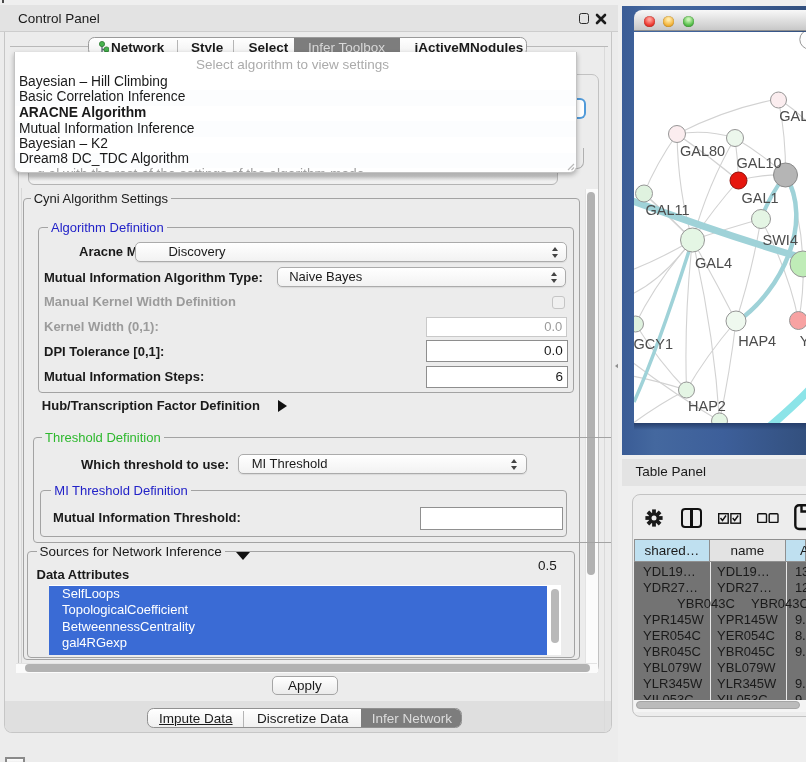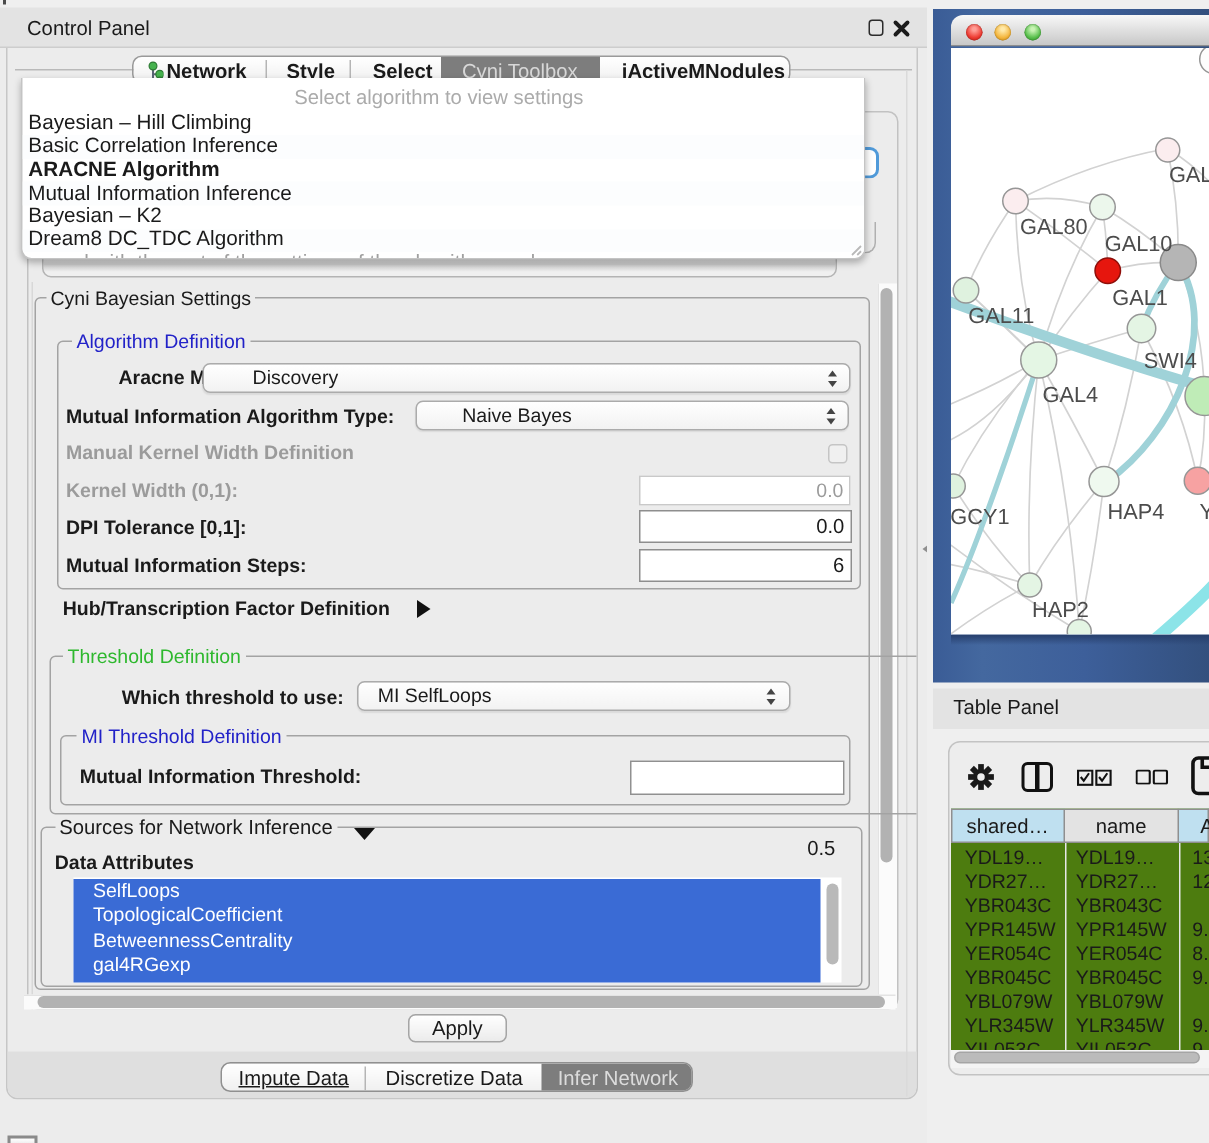--- a/index.html
+++ b/index.html
@@ -40,35 +40,35 @@
   <div class="abs" style="left:13.7px;top:42px;width:580.5px;height:598.5px;border:1px solid #c2c2c2;border-radius:7px;"></div>
   <div class="abs" style="left:16.2px;top:156px;width:1px;height:485px;background:#d8d8d8;"></div>
   <div class="abs" style="left:599.5px;top:15px;width:1px;height:684px;background:#dadada;"></div>
 
   <div class="abs" style="left:580.5px;top:157px;width:13px;height:483px;background:#fbfbfb;border-left:1px solid #e3e3e3;"></div>
   <div class="abs" style="left:582.5px;top:160px;width:7.5px;height:383px;background:#b2b2b2;border-radius:4px;"></div>
   <div class="abs" style="left:11.5px;top:630.5px;width:581px;height:10.5px;background:#fbfbfb;border-top:1px solid #e3e3e3;"></div>
   <div class="abs" style="left:20px;top:632.3px;width:565px;height:7.5px;background:#b2b2b2;border-radius:4px;"></div>
 
   <div class="abs grp" style="left:18.2px;top:165.5px;width:557.7px;height:462.7px;">
-    <div class="gt" style="left:7px;">Cyni Bayesian Settings</div>
+    <div class="gt" style="left:7px;">Cyni Algorithm Settings</div>
   </div>
 
   <div class="abs grp" style="left:33.5px;top:194.7px;width:536.2px;height:166.3px;padding-left:48px;">
     <div class="gt" style="left:9px;color:#2222c8;">Algorithm Definition</div>
   </div>
   <div class="abs lbl b" style="left:38.5px;top:213px;margin-left:36px;">Aracne Mode:</div>
   <div class="abs combo" style="left:130px;top:209.5px;width:432px;height:20px;">
     <div class="tx" style="left:12.9px;margin-left:20px;">Discovery</div>
     <div class="arr" style="right:8px;top:4px;border-left:3.2px solid transparent;border-right:3.2px solid transparent;border-bottom:4.2px solid #444;"></div>
     <div class="arr" style="right:8px;top:11px;border-left:3.2px solid transparent;border-right:3.2px solid transparent;border-top:4.2px solid #444;"></div>
   </div>
   <div class="abs lbl b" style="left:39.5px;top:238.5px;">Mutual Information Algorithm Type:</div>
   <div class="abs combo" style="left:272.7px;top:235px;width:288.8px;height:20px;">
-    <div class="tx" style="left:30px;">Naive Bayes</div>
+    <div class="tx" style="left:11px;">Naive Bayes</div>
     <div class="arr" style="right:8px;top:4px;border-left:3.2px solid transparent;border-right:3.2px solid transparent;border-bottom:4.2px solid #444;"></div>
     <div class="arr" style="right:8px;top:11px;border-left:3.2px solid transparent;border-right:3.2px solid transparent;border-top:4.2px solid #444;"></div>
   </div>
   <div class="abs lbl b dis" style="left:39.5px;top:263px;">Manual Kernel Width Definition</div>
   <div class="abs" style="left:547px;top:263.5px;width:13px;height:13px;border:1px solid #c5c5c5;border-radius:3px;background:#f0f0f0;"></div>
   <div class="abs lbl b dis" style="left:39.5px;top:288.2px;">Kernel Width (0,1):</div>
   <div class="abs inp" style="left:421.5px;top:284.7px;width:141.3px;height:20.1px;border:1px solid #c9c9c9;">
     <div class="tx dis">0.0</div>
   </div>
   <div class="abs lbl b" style="left:39.5px;top:312.8px;">DPI Tolerance [0,1]:</div>
@@ -80,21 +80,21 @@
     <div class="tx" style="font-size:13.5px;">6</div>
   </div>
   <div class="abs lbl b" style="left:37.3px;top:367px;">Hub/Transcription Factor Definition</div>
   <div class="abs" style="left:273px;top:367.5px;width:0;height:0;border-top:6px solid transparent;border-bottom:6px solid transparent;border-left:9.5px solid #111;"></div>
 
   <div class="abs grp" style="left:28.5px;top:404.7px;width:648px;height:106.8px;">
     <div class="gt" style="left:8px;color:#2eb82e;">Threshold Definition</div>
   </div>
   <div class="abs lbl b" style="left:76.6px;top:425.5px;">Which threshold to use:</div>
   <div class="abs combo" style="left:233.6px;top:422px;width:289.4px;height:20px;">
-    <div class="tx" style="left:12.7px;">MI SelfLoops</div>
+    <div class="tx" style="left:12.7px;">MI Threshold</div>
     <div class="arr" style="right:9px;top:4px;border-left:3.2px solid transparent;border-right:3.2px solid transparent;border-bottom:4.2px solid #444;"></div>
     <div class="arr" style="right:9px;top:11px;border-left:3.2px solid transparent;border-right:3.2px solid transparent;border-top:4.2px solid #444;"></div>
   </div>
   <div class="abs grp" style="left:35.8px;top:458.2px;width:526.7px;height:46.8px;">
     <div class="gt" style="left:10px;color:#2222c8;">MI Threshold Definition</div>
   </div>
   <div class="abs lbl b" style="left:48.6px;top:479.3px;">Mutual Information Threshold:</div>
   <div class="abs inp" style="left:415px;top:474.8px;width:143.4px;height:23.5px;border:1.5px solid #909090;">
     <div class="tx" style="font-size:13.5px;right:5px;margin-top:40px;">0.5</div>
   </div>
@@ -130,21 +130,21 @@
     <circle cx="7" cy="4" r="2.6" fill="#46b24e" stroke="#2e7a34" stroke-width="0.8"></circle>
     <circle cx="11.5" cy="9.5" r="2.6" fill="#46b24e" stroke="#2e7a34" stroke-width="0.8"></circle>
     <circle cx="11.5" cy="14" r="2.6" fill="#46b24e" stroke="#2e7a34" stroke-width="0.8"></circle>
   </svg>
   <div class="abs lbl b" style="left:22.5px;top:3.5px;font-size:13.5px;">Network</div>
   <div class="abs" style="left:88.5px;top:2px;width:1px;height:16px;background:#b5b5b5;"></div>
   <div class="abs lbl b" style="left:102.5px;top:3.5px;font-size:13.5px;">Style</div>
   <div class="abs" style="left:144.5px;top:2px;width:1px;height:16px;background:#b5b5b5;"></div>
   <div class="abs lbl b" style="left:160px;top:3.5px;font-size:13.5px;">Select</div>
   <div class="abs" style="left:205.5px;top:0;width:106px;height:19.3px;background:#7d7d7d;"></div>
-  <div class="abs lbl" style="left:219.5px;top:3.5px;font-size:13.5px;color:#d8d8d8;">Cyni Toolbox</div>
+  <div class="abs lbl" style="left:219.5px;top:3.5px;font-size:13.5px;color:#d8d8d8;">Infer Toolbox</div>
   <div class="abs lbl b" style="left:326px;top:3.5px;font-size:13.5px;">jActiveMNodules</div>
 </div>
 
 <div class="abs" style="left:27.5px;top:144px;width:530px;height:40.5px;border:1px solid #b4b4b4;border-radius:6px;background:linear-gradient(180deg,#ffffff 62%,#cbcbcb 80%,#f0f0f0 93%);"></div>
 
 <div class="abs" style="left:565px;top:148px;width:19px;height:21px;border-right:1px solid #b0b0b0;border-bottom:1px solid #b0b0b0;border-radius:0 0 7px 0;"></div>
 <div class="abs" style="left:574.5px;top:98px;width:11px;height:21px;border:2px solid #509ad9;border-left:none;border-radius:0 6px 6px 0;background:#fff;"></div>
 
 <div class="abs" style="left:14.1px;top:52.3px;width:563.1px;height:120.3px;background:#fff;border:1px solid #c4c4c4;border-top:none;border-radius:0 0 7px 7px;box-shadow:0 2px 5px rgba(0,0,0,0.28);overflow:hidden;">
   <div class="abs" style="left:0;top:37.9px;width:563.1px;height:15.65px;background:#fcfdfe;"></div>
@@ -274,38 +274,38 @@
   <path d="M14.7,5 L16.7,7.5 L20.2,2.5" fill="none" stroke="#111" stroke-width="1.4"></path>
 </svg>
 <svg class="abs" style="left:756.8px;top:513px;" width="22" height="10" viewBox="0 0 22 10">
   <rect x="0.7" y="0.7" width="8.8" height="8.8" fill="none" stroke="#111" stroke-width="1.4" rx="1"></rect>
   <rect x="12.2" y="0.7" width="8.8" height="8.8" fill="none" stroke="#111" stroke-width="1.4" rx="1"></rect>
 </svg>
 <svg class="abs" style="left:793.5px;top:504px;" width="13" height="27" viewBox="0 0 13 27">
   <path d="M13,1.3 L5,1.3 a3.7,3.7 0 0 0 -3.7,3.7 L1.3,21.3 a3.7,3.7 0 0 0 3.7,3.7 L13,25 M7.5,1.3 L7.5,7.5 L13,7.5" fill="none" stroke="#111" stroke-width="2.4"></path>
 </svg>
 
-<div class="abs" style="left:633.8px;top:538.8px;width:172.2px;height:173.2px;background:#4d7c0f;overflow:hidden;">
+<div class="abs" style="left:633.8px;top:538.8px;width:172.2px;height:173.2px;background:#737373;overflow:hidden;">
   <div class="abs" style="left:0;top:0;width:76px;height:23.2px;background:#bfe0f0;border:1px solid #8f8f8f;text-align:center;line-height:22px;font-size:13.5px;">shared…</div>
   <div class="abs" style="left:76px;top:0;width:76.3px;height:23.2px;background:#e3e3e3;border:1px solid #8f8f8f;border-left:none;text-align:center;line-height:22px;font-size:13.5px;">name</div>
   <div class="abs" style="left:152.3px;top:0;width:20px;height:23.2px;background:#bfe0f0;border:1px solid #8f8f8f;border-left:none;line-height:22px;font-size:13.5px;padding-left:14px;">A</div>
   <div class="abs" style="left:76.2px;top:23.2px;width:1px;height:138px;background:#e8e8e8;"></div>
   <div class="abs" style="left:152.6px;top:23.2px;width:1px;height:138px;background:#e8e8e8;"></div>
   <div id="rows" class="abs" style="left:0;top:25.2px;width:172.2px;">
     <div style="position:relative;height:16.06px;line-height:16.06px;">
         <span style="position:absolute;left:9.3px;">YDL19…</span>
         <span style="position:absolute;left:83.3px;">YDL19…</span>
         <span style="position:absolute;left:161.1px;">13</span>
       </div>
     <div style="position:relative;height:16.06px;line-height:16.06px;">
         <span style="position:absolute;left:9.3px;">YDR27…</span>
         <span style="position:absolute;left:83.3px;">YDR27…</span>
         <span style="position:absolute;left:161.1px;">12</span>
       </div>
-    <div style="position:relative;height:16.06px;line-height:16.06px;">
+    <div style="position:relative;height:16.06px;line-height:16.06px;margin-left:34px;">
         <span style="position:absolute;left:9.3px;">YBR043C</span>
         <span style="position:absolute;left:83.3px;">YBR043C</span>
       </div>
     <div style="position:relative;height:16.06px;line-height:16.06px;">
         <span style="position:absolute;left:9.3px;">YPR145W</span>
         <span style="position:absolute;left:83.3px;">YPR145W</span>
         <span style="position:absolute;left:161.1px;">9.</span>
       </div>
     <div style="position:relative;height:16.06px;line-height:16.06px;">
         <span style="position:absolute;left:9.3px;">YER054C</span>

